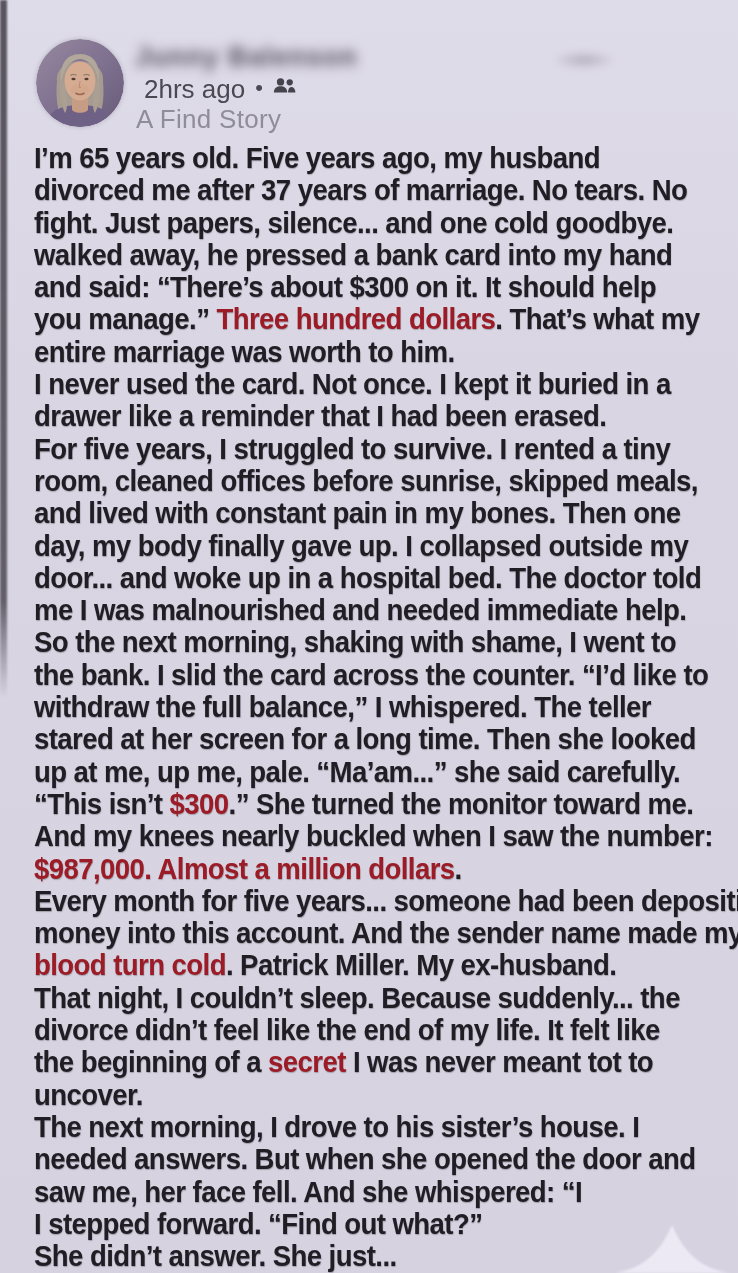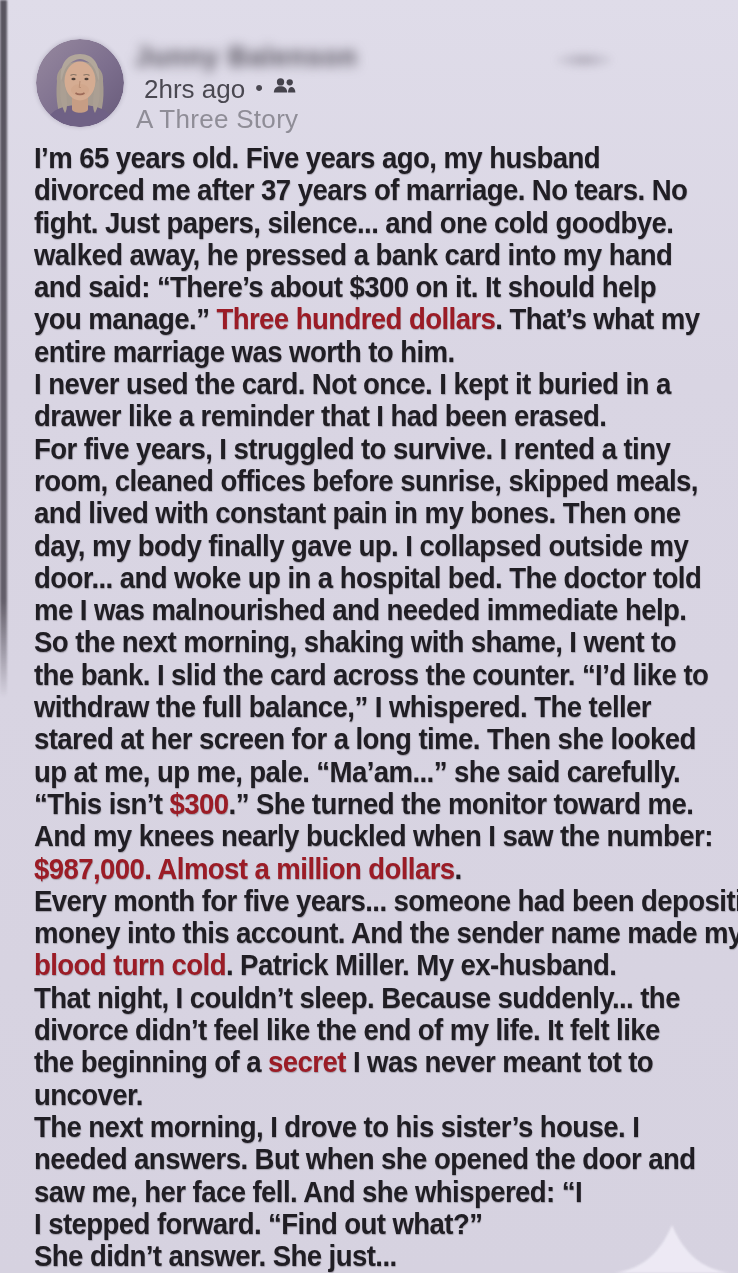--- a/index.html
+++ b/index.html
@@ -108,21 +108,21 @@
     <span>2hrs ago</span>
     <span class="dot">•</span>
     <svg class="friends-icon" viewBox="0 0 22 16" width="23" height="17">
       <circle cx="7.2" cy="4.6" r="3.5"></circle>
       <path d="M0.8,14.8 C0.8,10.2 3.8,8.6 7.2,8.6 C10.6,8.6 13.6,10.2 13.6,14.8 Z"></path>
       <circle cx="16" cy="5" r="3"></circle>
       <path d="M14.4,14.8 C14.4,11.4 15.6,9.6 17.3,9.5 C19.6,9.4 21.4,11.2 21.4,14.8 Z"></path>
     </svg>
   </div>
 
-  <div class="subtitle">A Three Story</div>
+  <div class="subtitle">A Find Story</div>
 
   <div class="story">
       <div class="line"><span>I’m 65 years old. Five years ago, my husband</span></div>
       <div class="line"><span>divorced me after 37 years of marriage. No tears. No</span></div>
       <div class="line"><span>fight. Just papers, silence... and one cold goodbye.</span></div>
       <div class="line"><span>walked away, he pressed a bank card into my hand</span></div>
       <div class="line"><span>and said: “There’s about $300 on it. It should help</span></div>
       <div class="line"><span>you manage.” </span><span class="red">Three hundred dollars</span><span>. That’s what my</span></div>
       <div class="line"><span>entire marriage was worth to him.</span></div>
       <div class="line"><span>I never used the card. Not once. I kept it buried in a</span></div>

